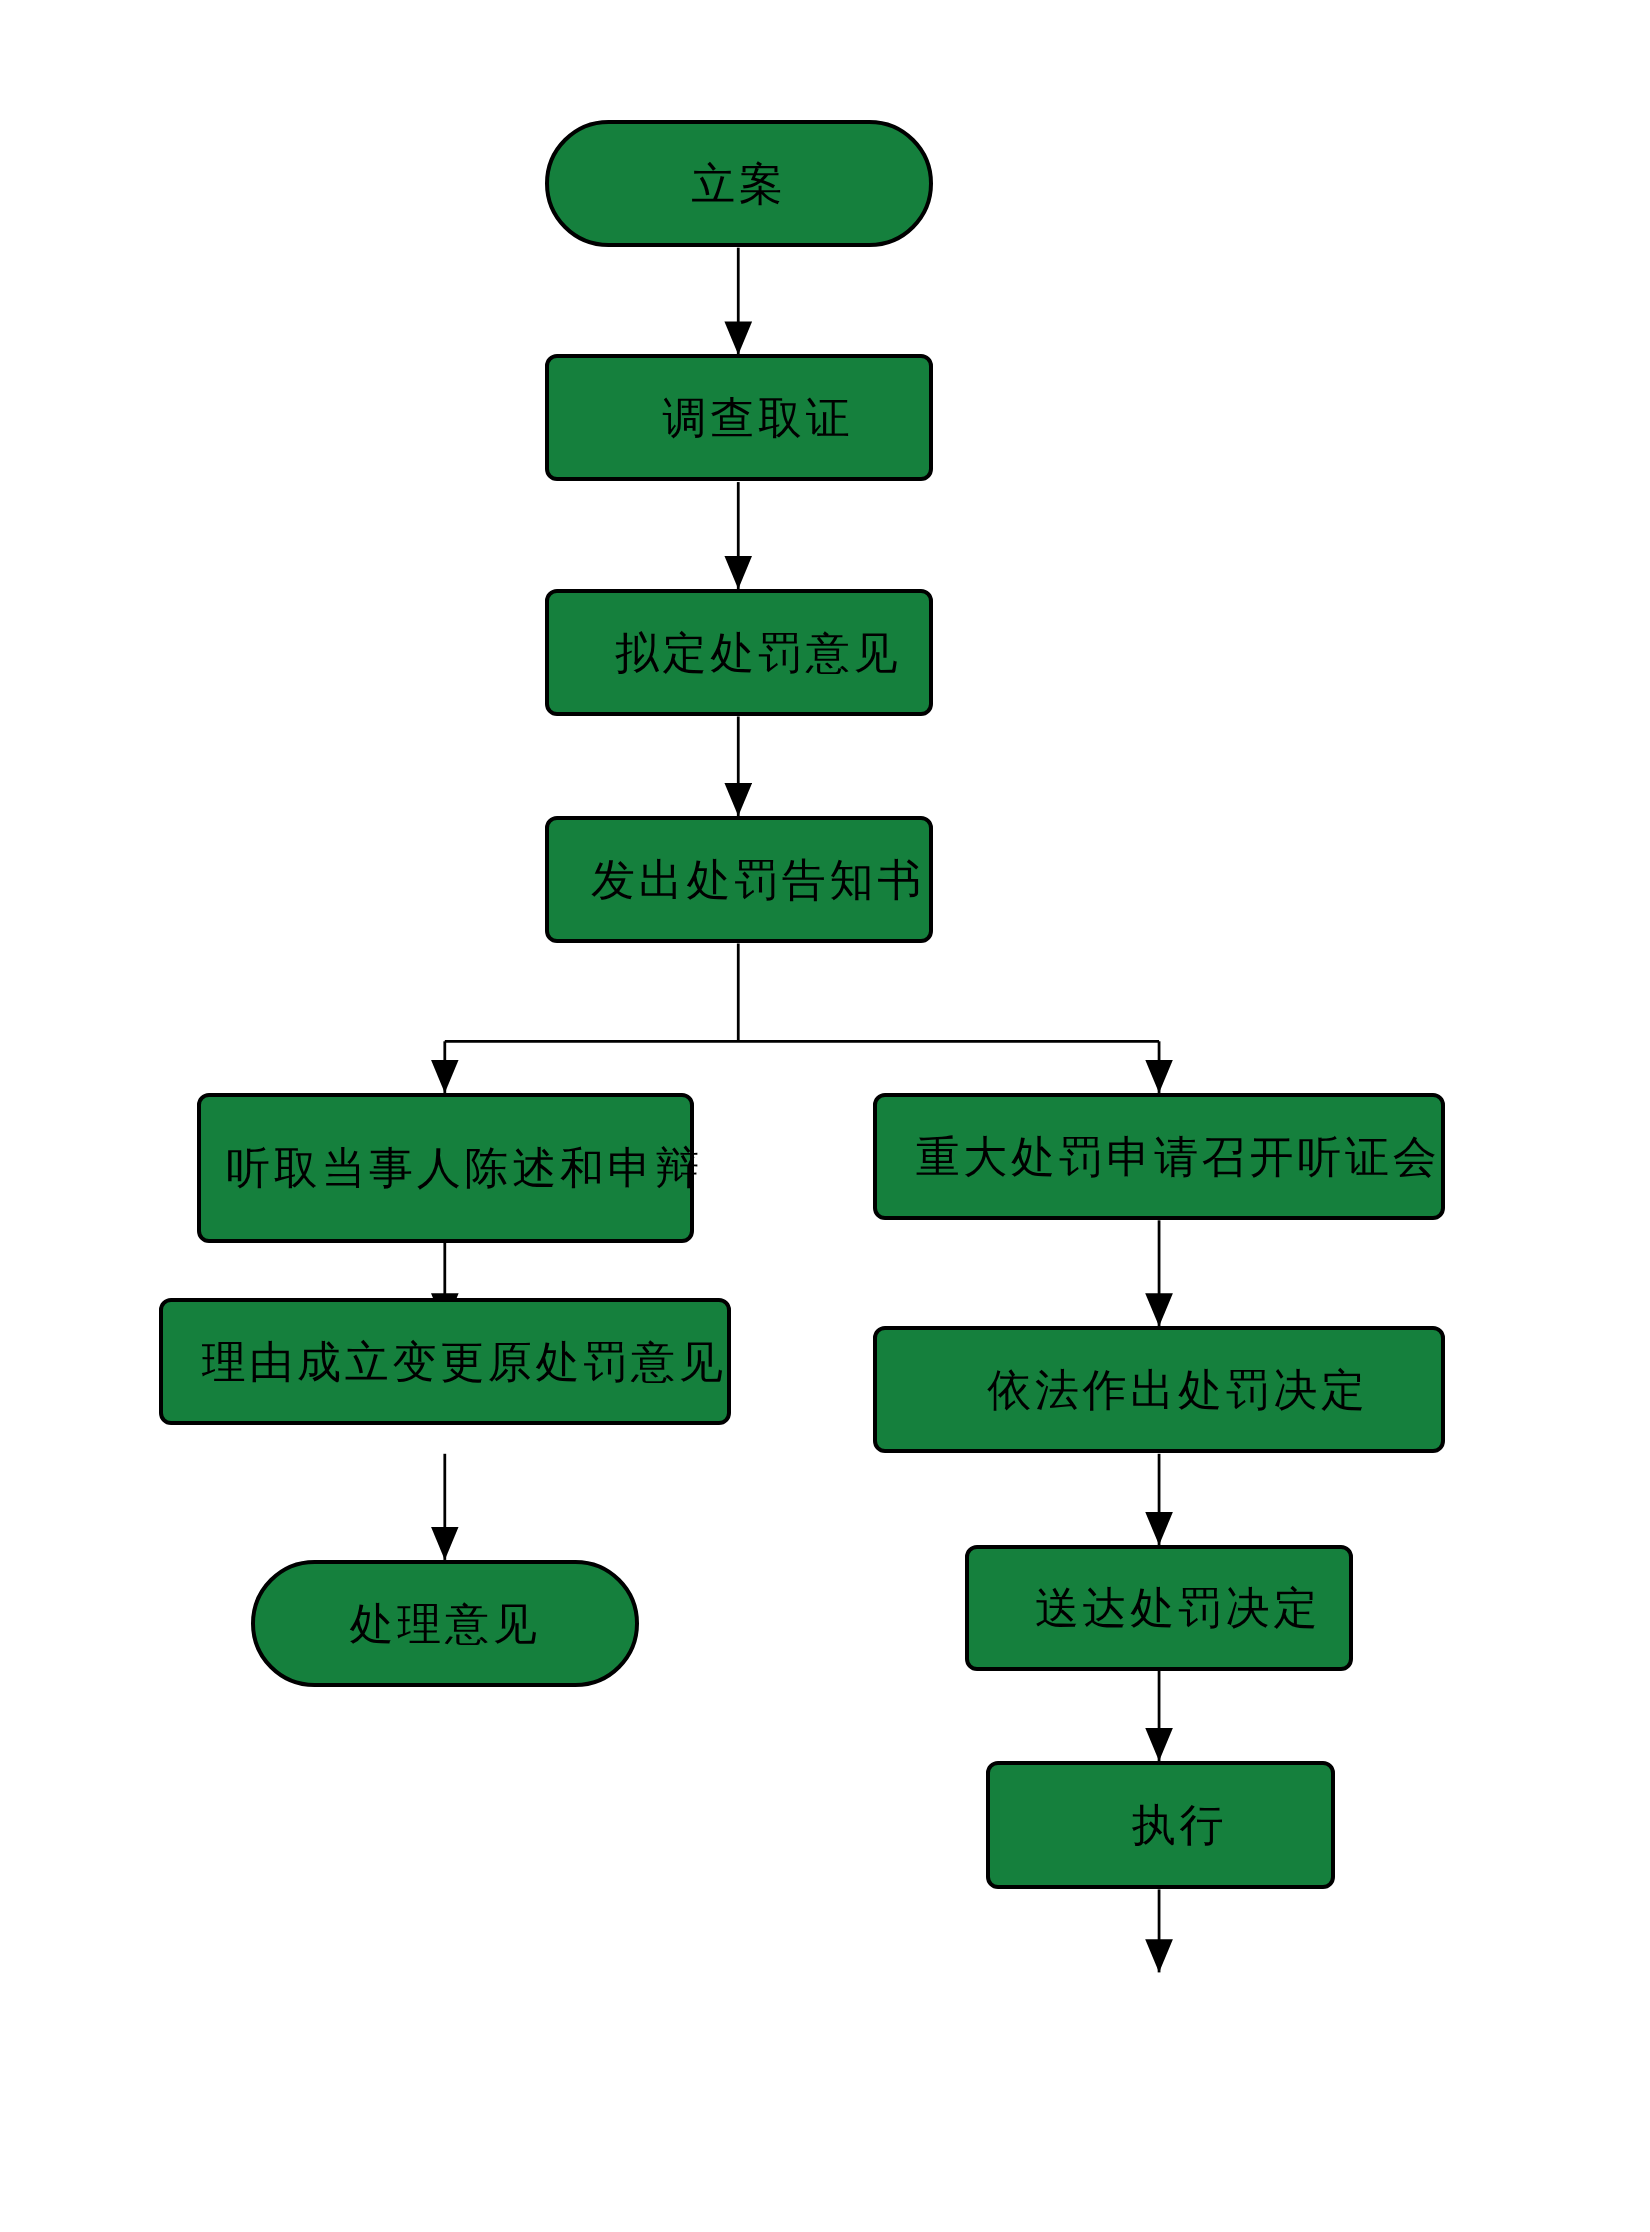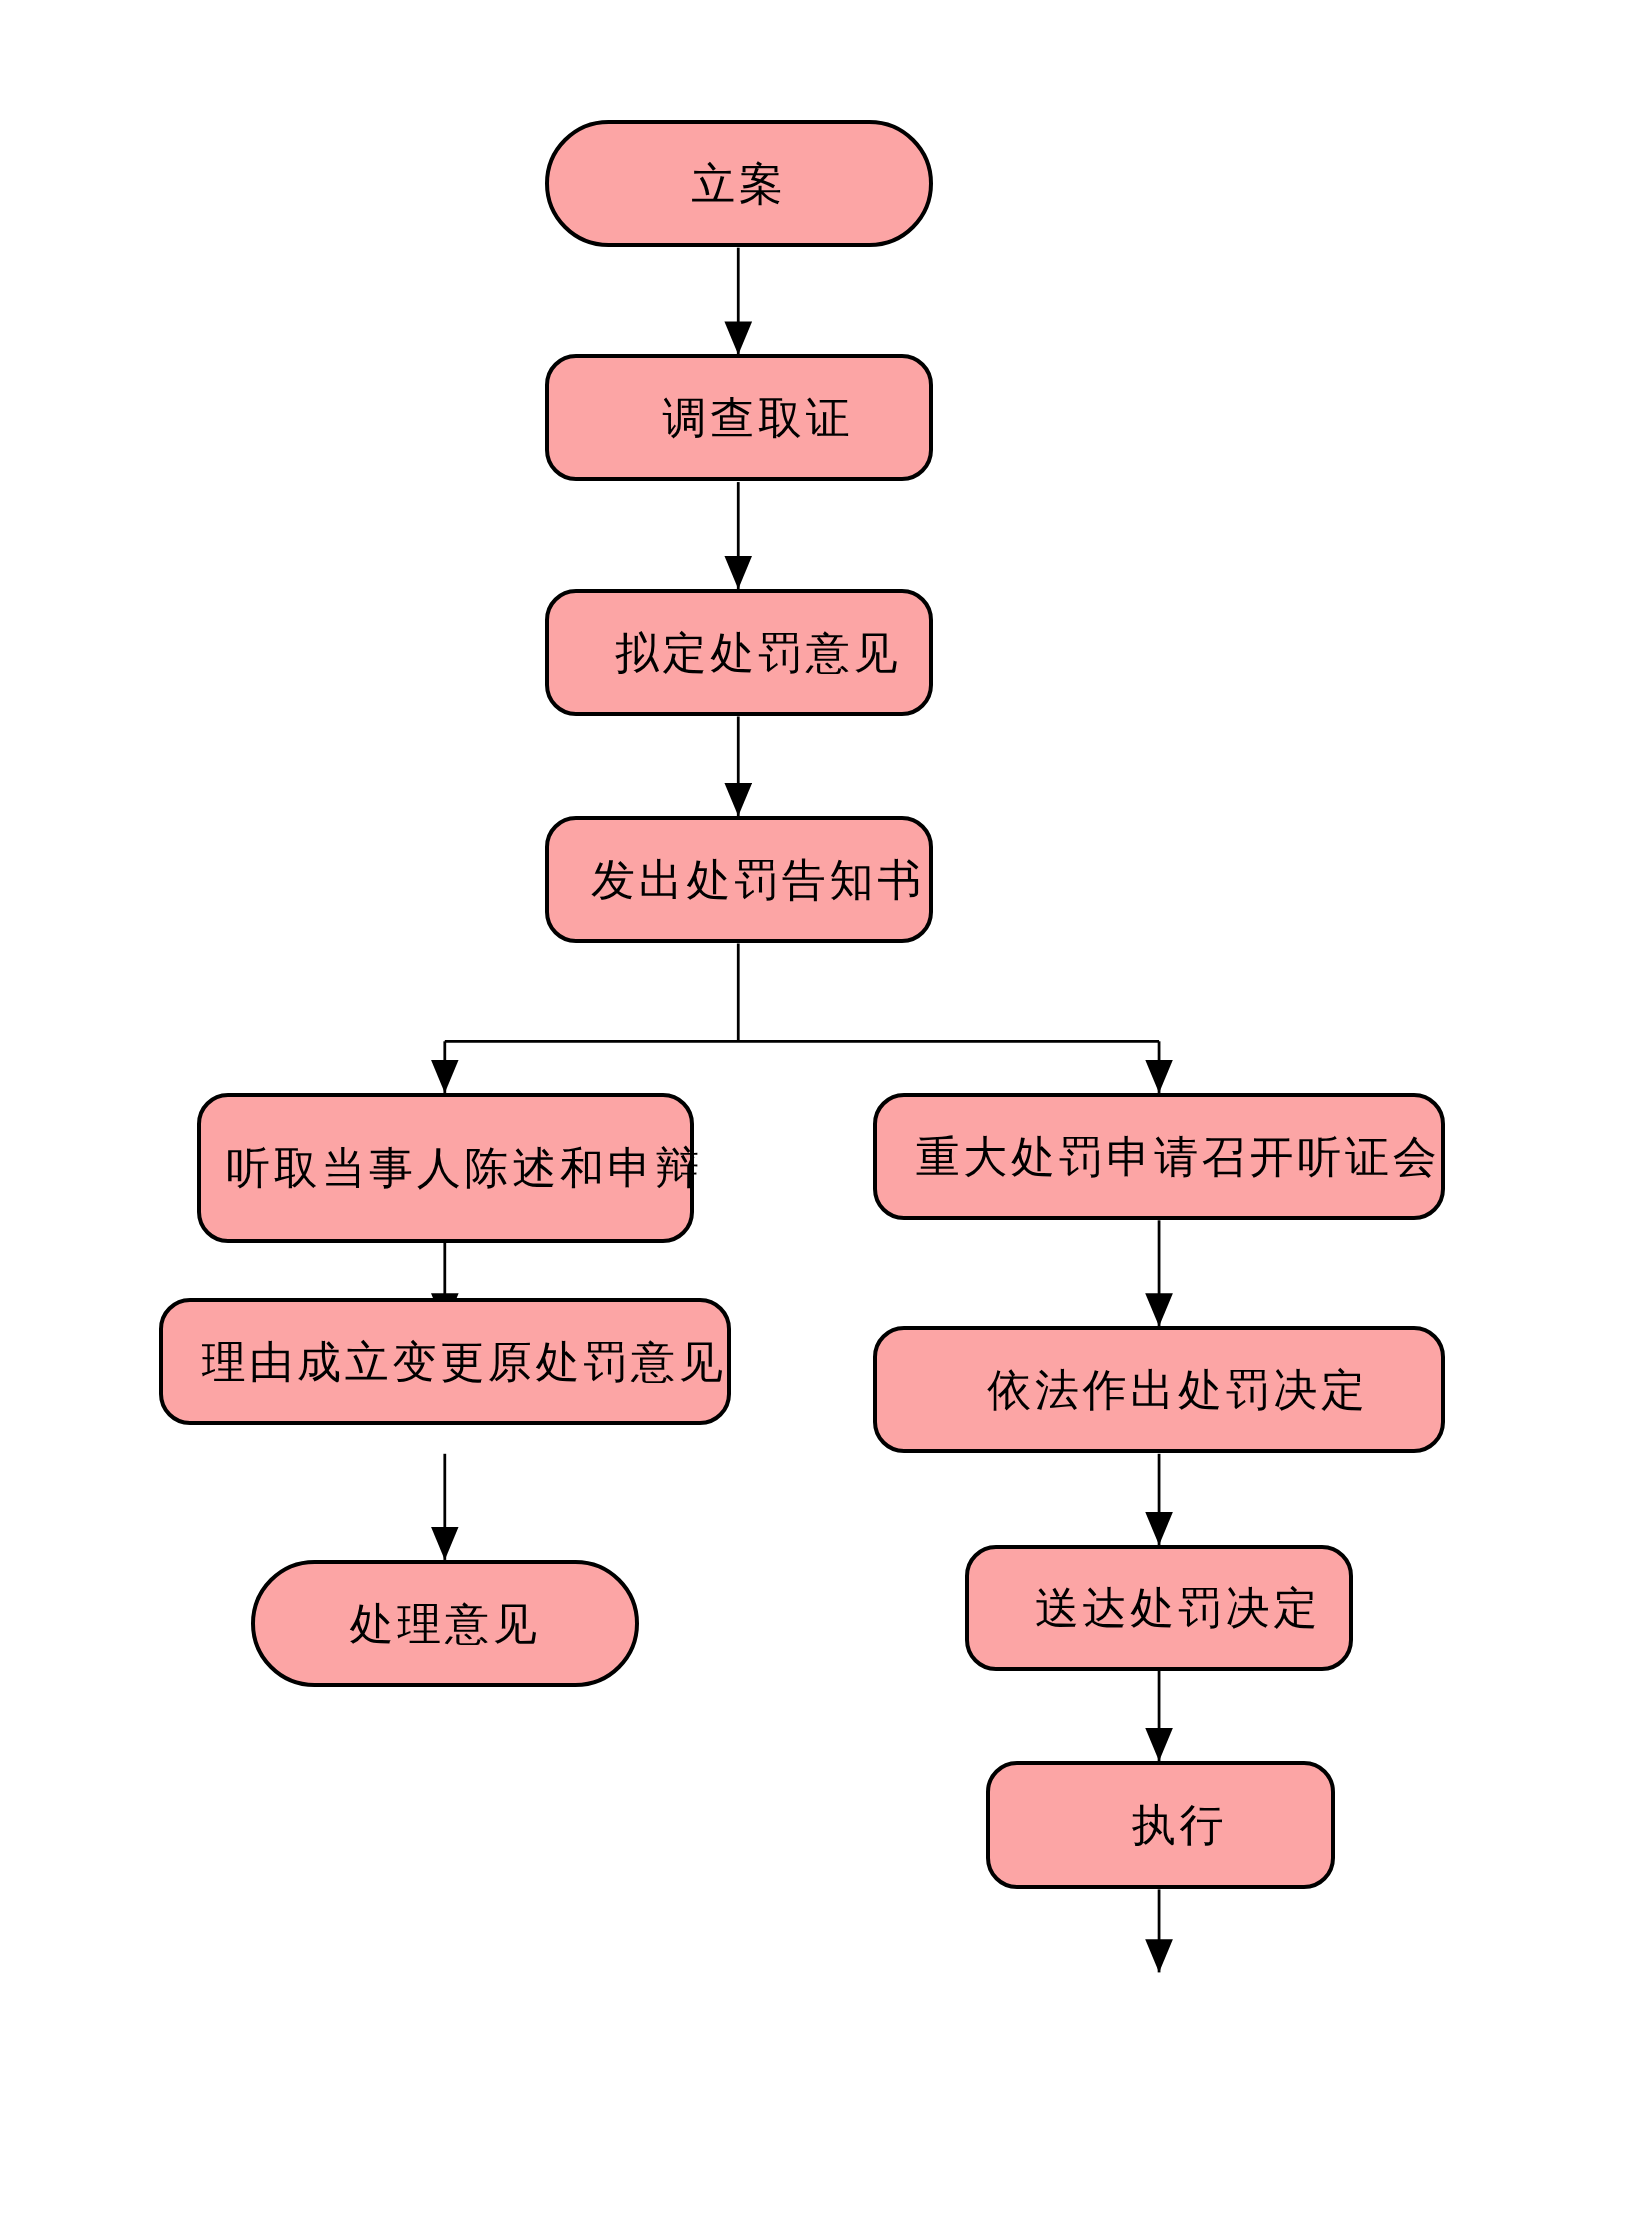--- a/index.html
+++ b/index.html
@@ -23,28 +23,28 @@
     width: 1650px;
     height: 2233px;
     pointer-events: none;
   }
   .node {
     position: absolute;
     display: flex;
     align-items: center;
     justify-content: center;
     border: 4.6px solid #000000;
-    background: #fca5a5;
+    background: #15803d;
     color: #000000;
     font-size: 44px;
     letter-spacing: 3.7px;
     white-space: nowrap;
     line-height: 1;
   }
-  .rounded { border-radius: 31px; padding-left: 38px; }
+  .rounded { border-radius: 12px; padding-left: 38px; }
   .stadium { border-radius: 74px; }
 
   
   .n-start        { left: 545px;  top: 120px;  width: 388px; height: 127px; }
   .n-investigate  { left: 545px;  top: 354px;  width: 388px; height: 127px; }
   .n-draft        { left: 545px;  top: 589px;  width: 388px; height: 127px; }
   .n-notice       { left: 545px;  top: 816px;  width: 388px; height: 127px; }
   .n-statement    { left: 197px;  top: 1093px; width: 497px; height: 150px; }
   .n-change       { left: 159px;  top: 1298px; width: 572px; height: 127px; }
   .n-handling     { left: 251px;  top: 1560px; width: 388px; height: 127px; }

